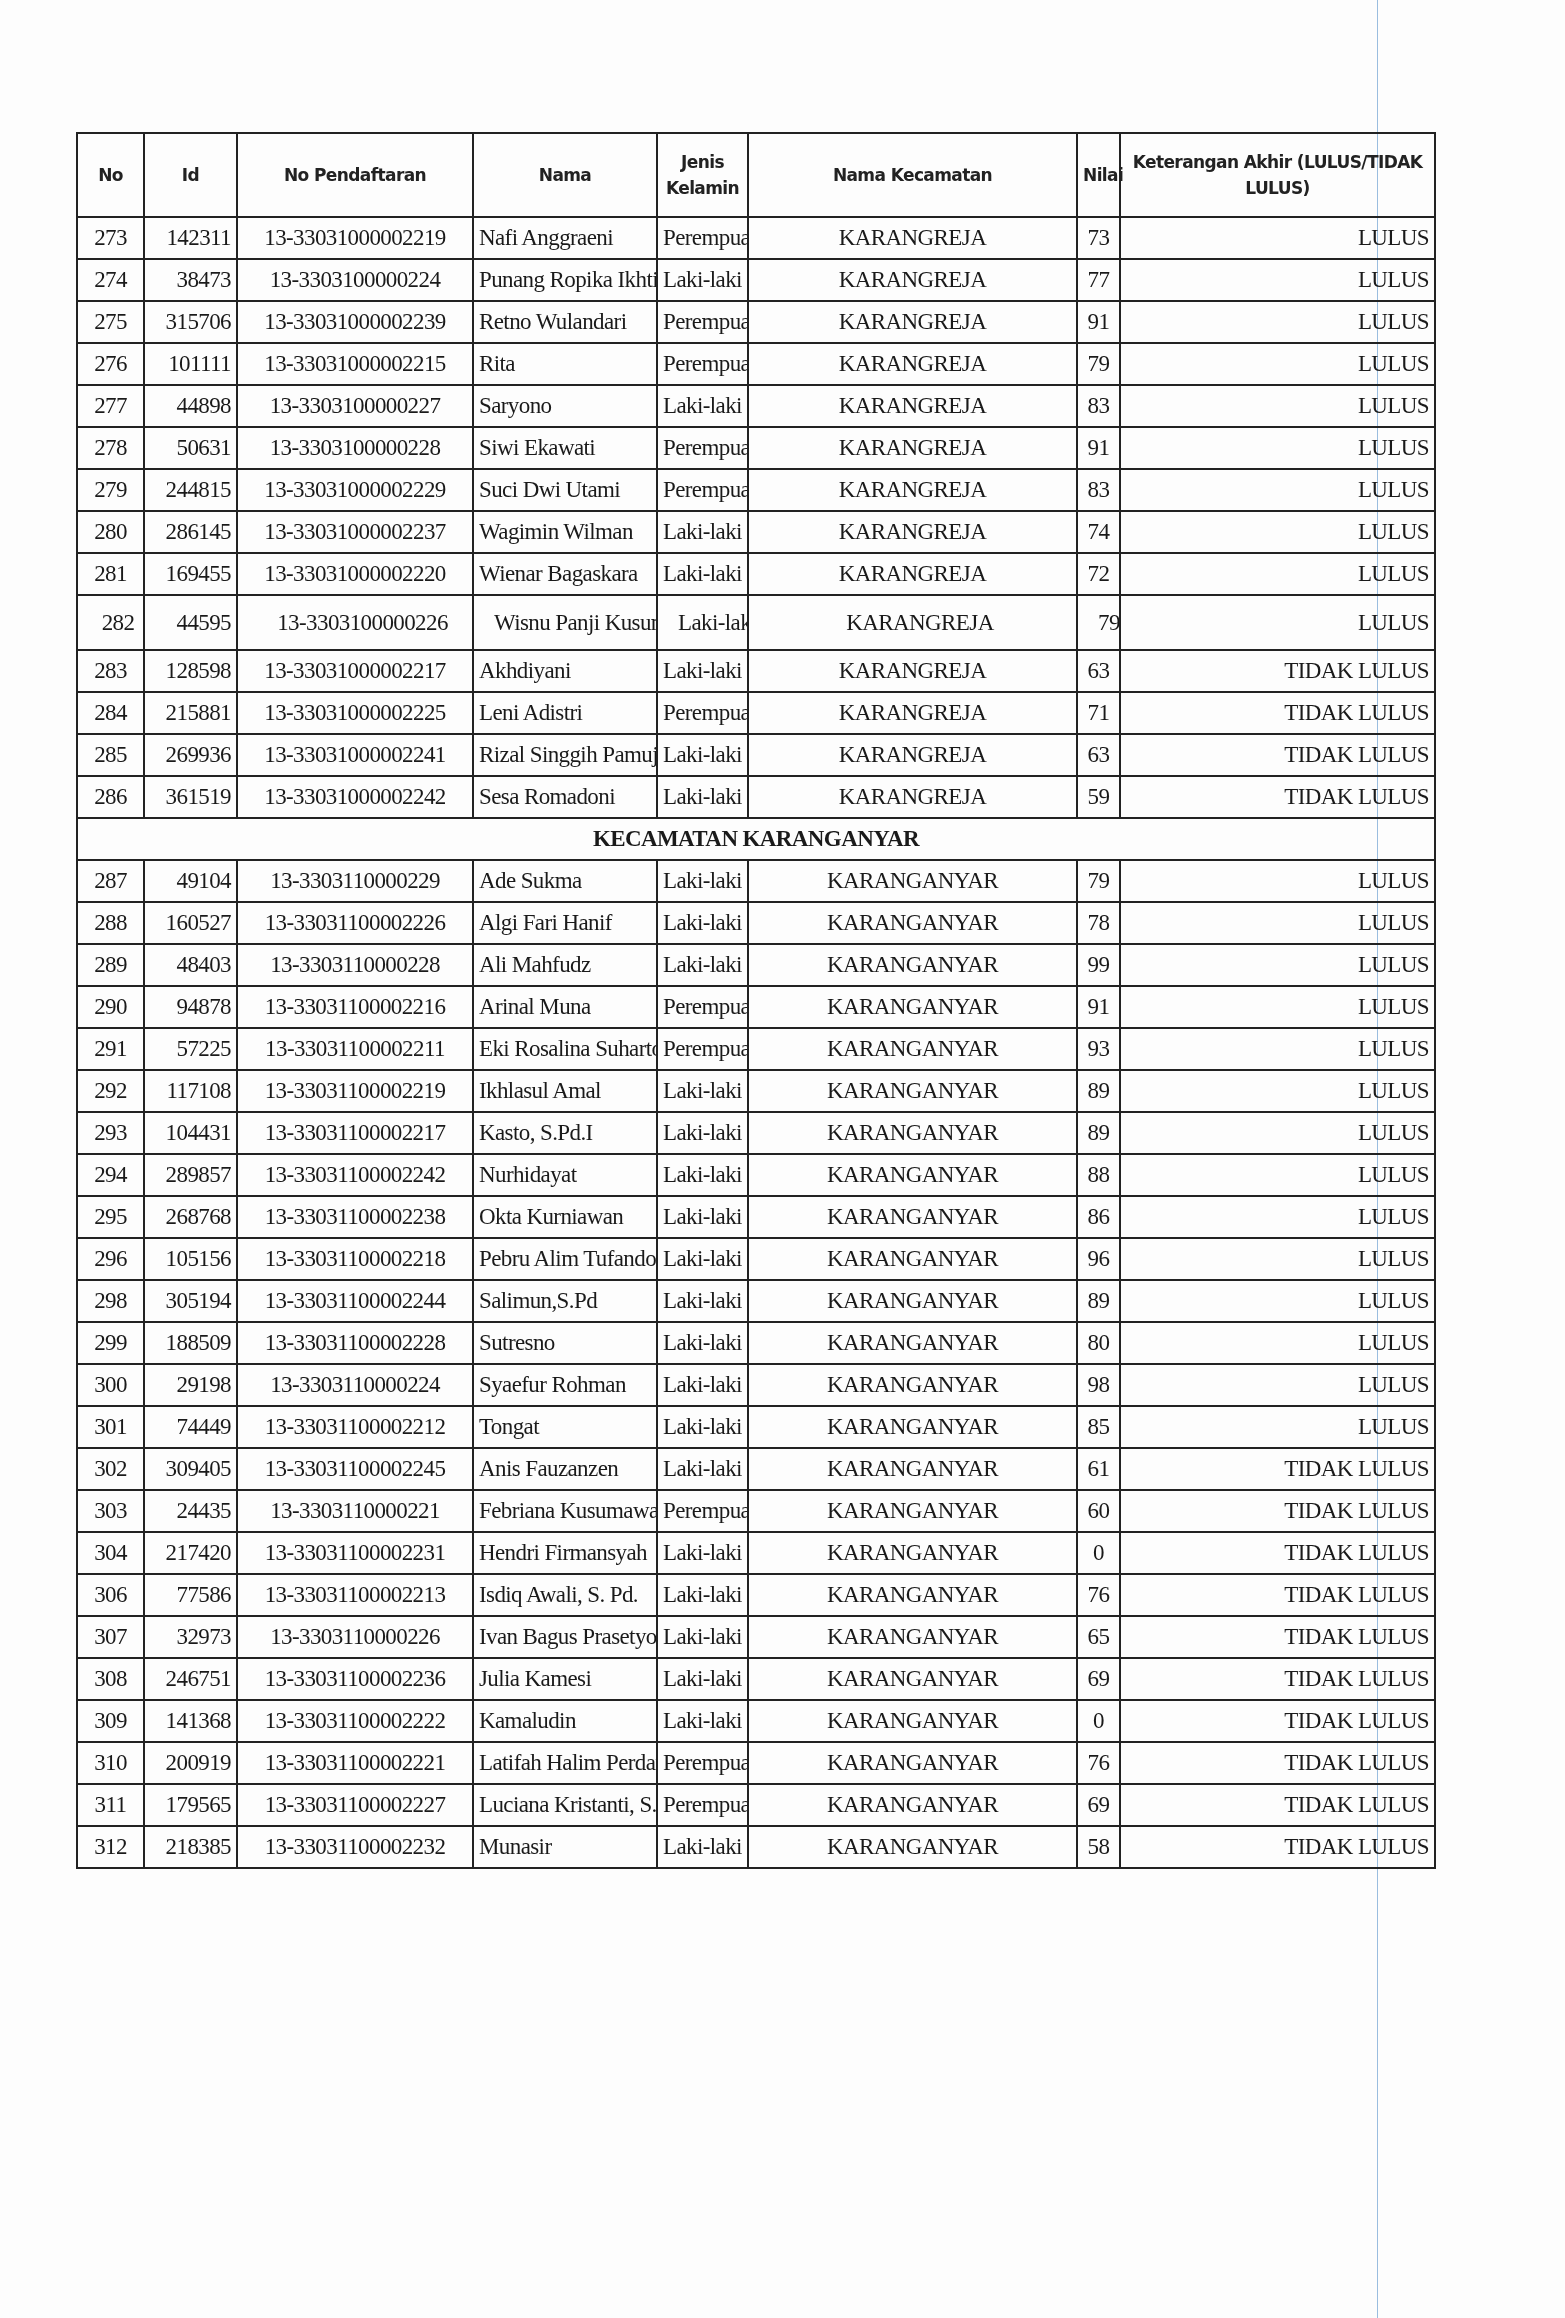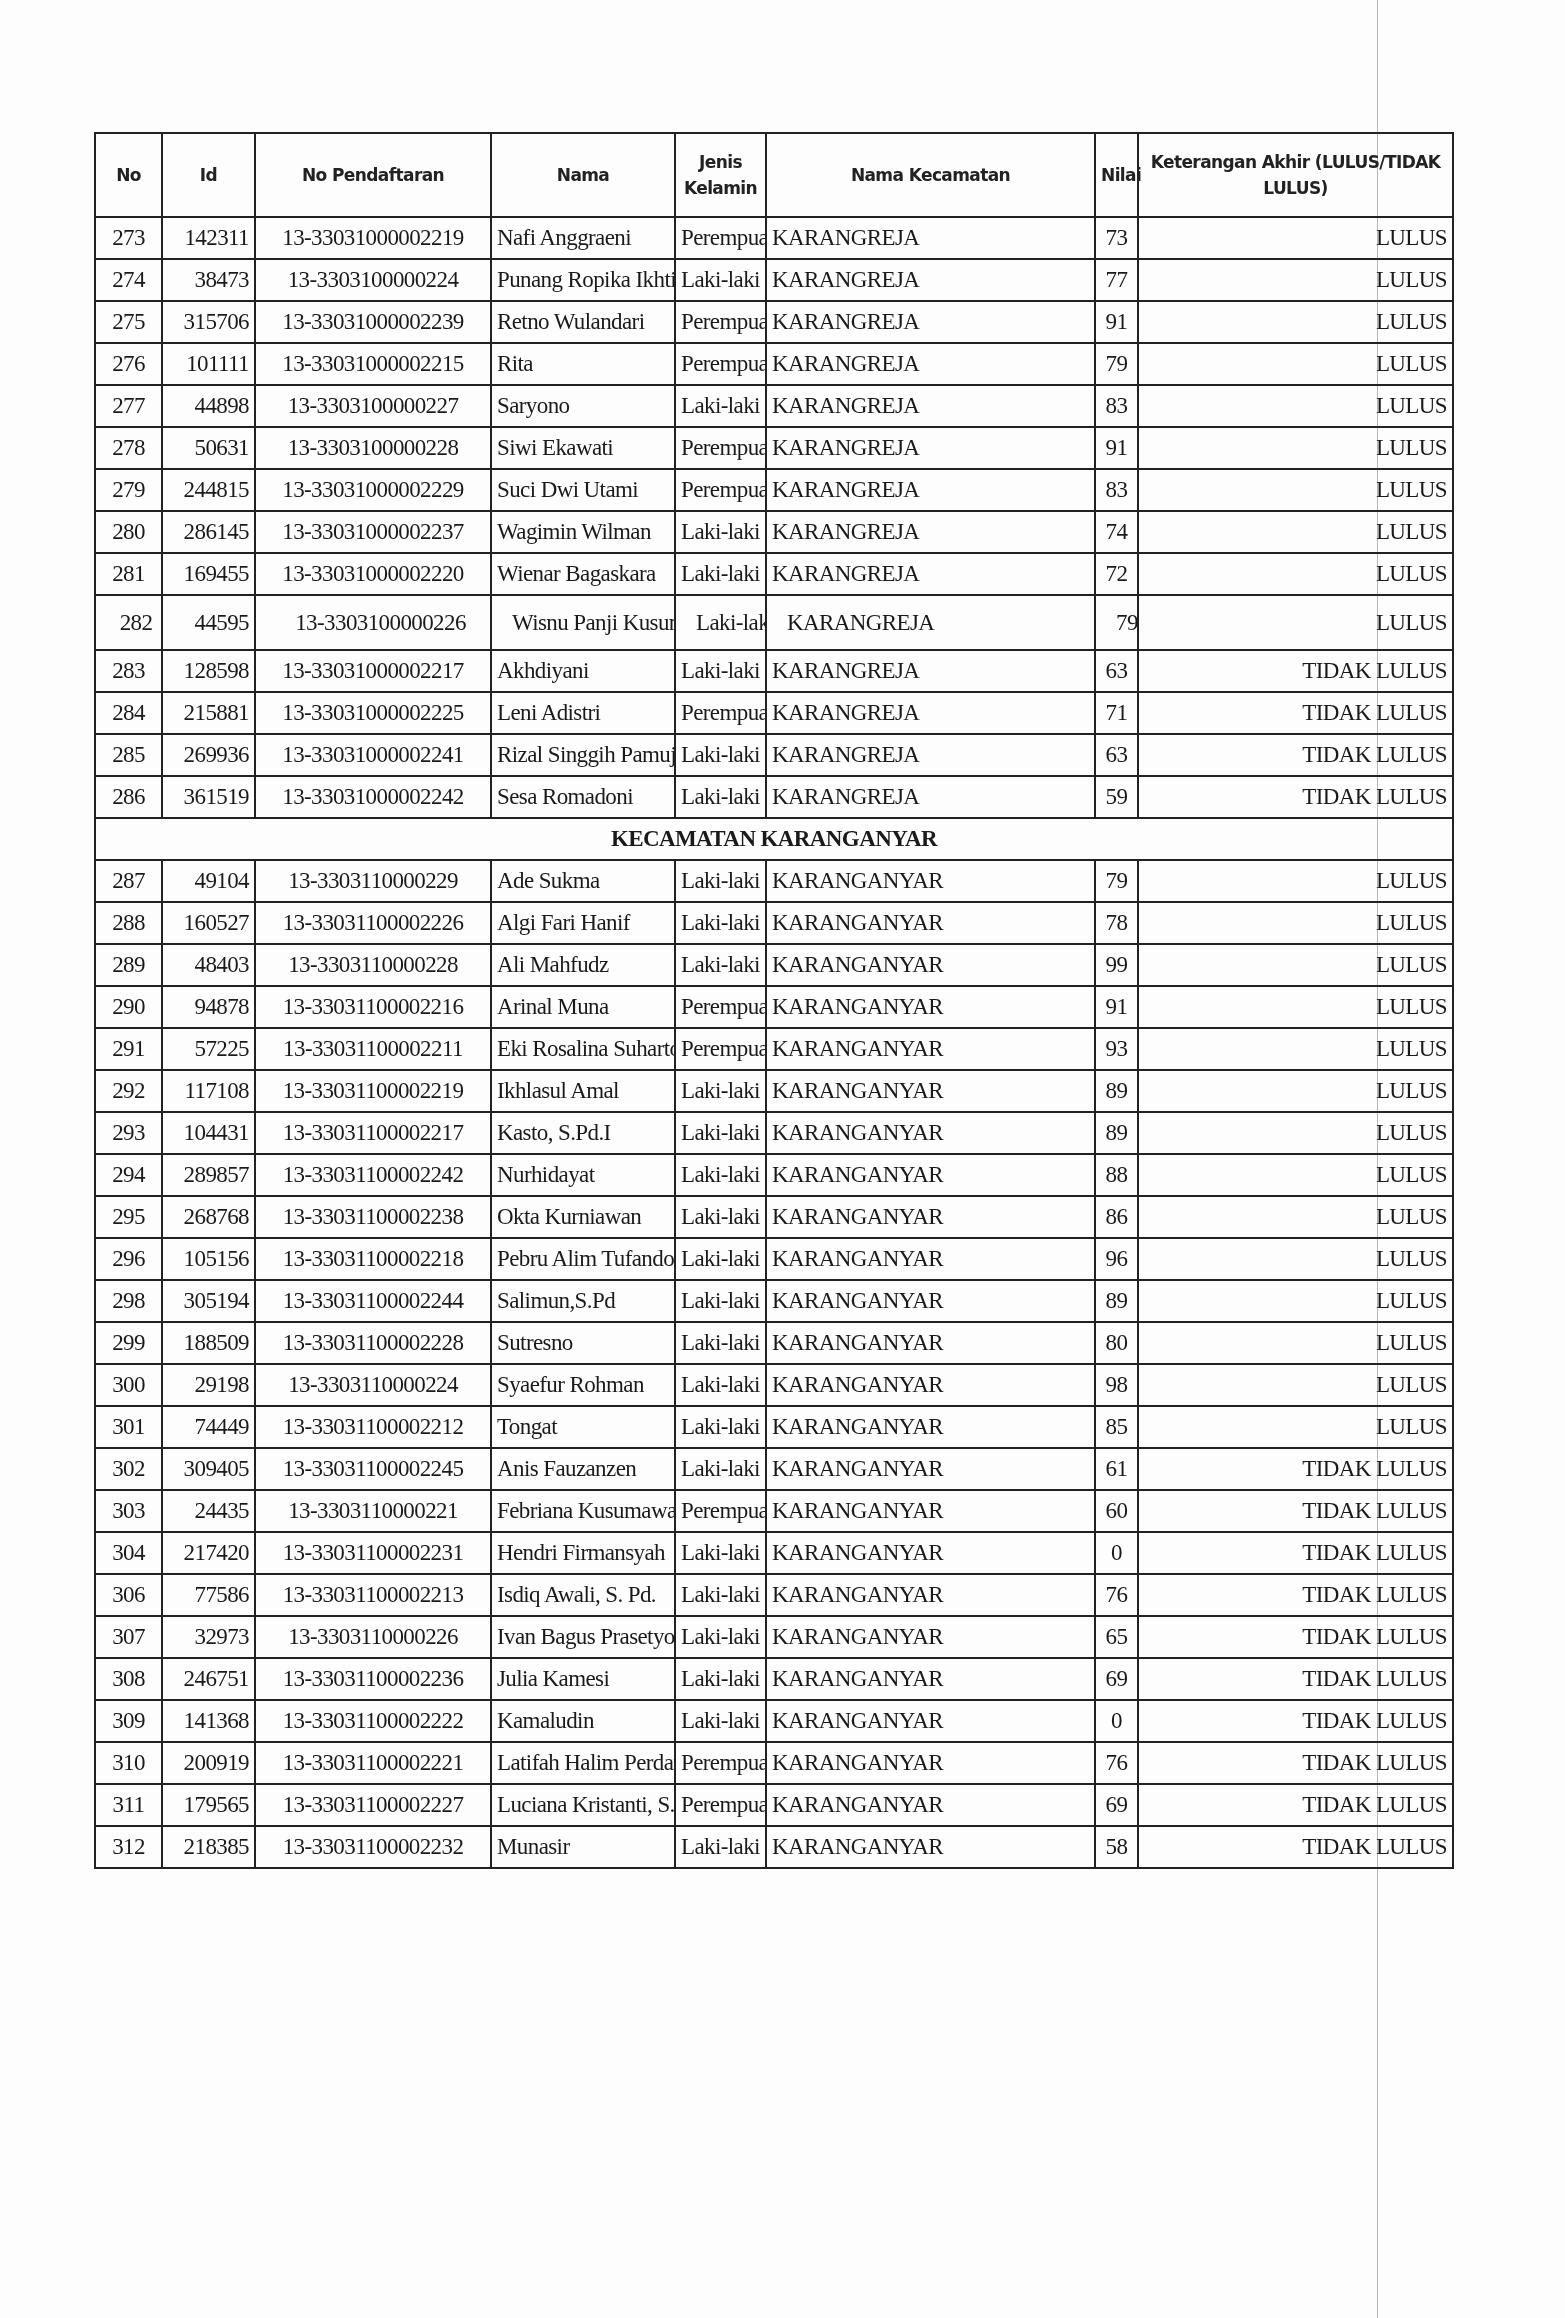--- a/index.html
+++ b/index.html
@@ -1,39 +1,39 @@
 <!DOCTYPE html>
 <html style="font-size:10px"><head>
 <meta charset="utf-8">
 <style>
   html, body { margin: 0; padding: 0; background: #ffffff; }
   body { width: 1566px; height: 2319px; position: relative; overflow: hidden;
          font-family: "Liberation Serif", "DejaVu Serif", serif; color: #1a1a1a; }
   .page { position: absolute; left: 0; top: 0; width: 1566px; height: 2319px; background: #fdfdfd; }
   .blue-rule { position: absolute; left: 1377px; top: 0; width: 1.2px; height: 2319px; background: #8fb6dc; opacity: 0.9; }
-  table.results { position: absolute; left: 94px; top: 132px; border-collapse: collapse; table-layout: fixed; width: 1359px; }
+  table.results { position: absolute; left: 76px; top: 132px; border-collapse: collapse; table-layout: fixed; width: 1359px; }
   table.results col.c-no   { width: 67px; }
   table.results col.c-id   { width: 93px; }
   table.results col.c-reg  { width: 236px; }
   table.results col.c-nama { width: 184px; }
   table.results col.c-jk   { width: 91px; }
   table.results col.c-kec  { width: 329px; }
   table.results col.c-nil  { width: 43px; }
   table.results col.c-ket  { width: 315px; }
   table.results th, table.results td { border: 2.5px solid #222; padding: 0 5px; }
   table.results thead th { height: 82px; font-family: "DejaVu Sans", "Liberation Sans", sans-serif; font-weight: bold;
        font-size: 17px; letter-spacing: -0.6px; text-align: center; vertical-align: middle; line-height: 26px; color: #222; }
   table.results tbody td { height: 40px; font-size: 23px; vertical-align: middle; white-space: nowrap; overflow: hidden; letter-spacing: -0.6px; }
   table.results tbody tr.tall td { height: 53px; padding-left: 20px; }
   td.num-no  { text-align: center; }
   td.num-id  { text-align: right; padding-right: 2.5px; }
   td.reg     { text-align: center; padding-left: 2.5px; }
   td.name    { text-align: left; padding-left: 2.5px; }
   td.gender  { text-align: left; padding-left: 2.5px; }
-  td.kec     { text-align: left; padding-left: 2.5px; }
+  td.kec     { text-align: center; padding-left: 2.5px; }
   td.nilai   { text-align: center; padding: 0; }
   td.ket     { text-align: right; }
   tr.section td { height: 40px; text-align: center; font-weight: bold; font-size: 23.6px; letter-spacing: -0.3px; }
   
 </style>
 </head>
 <body>
 
 <div class="page">
   <div class="blue-rule"></div>

